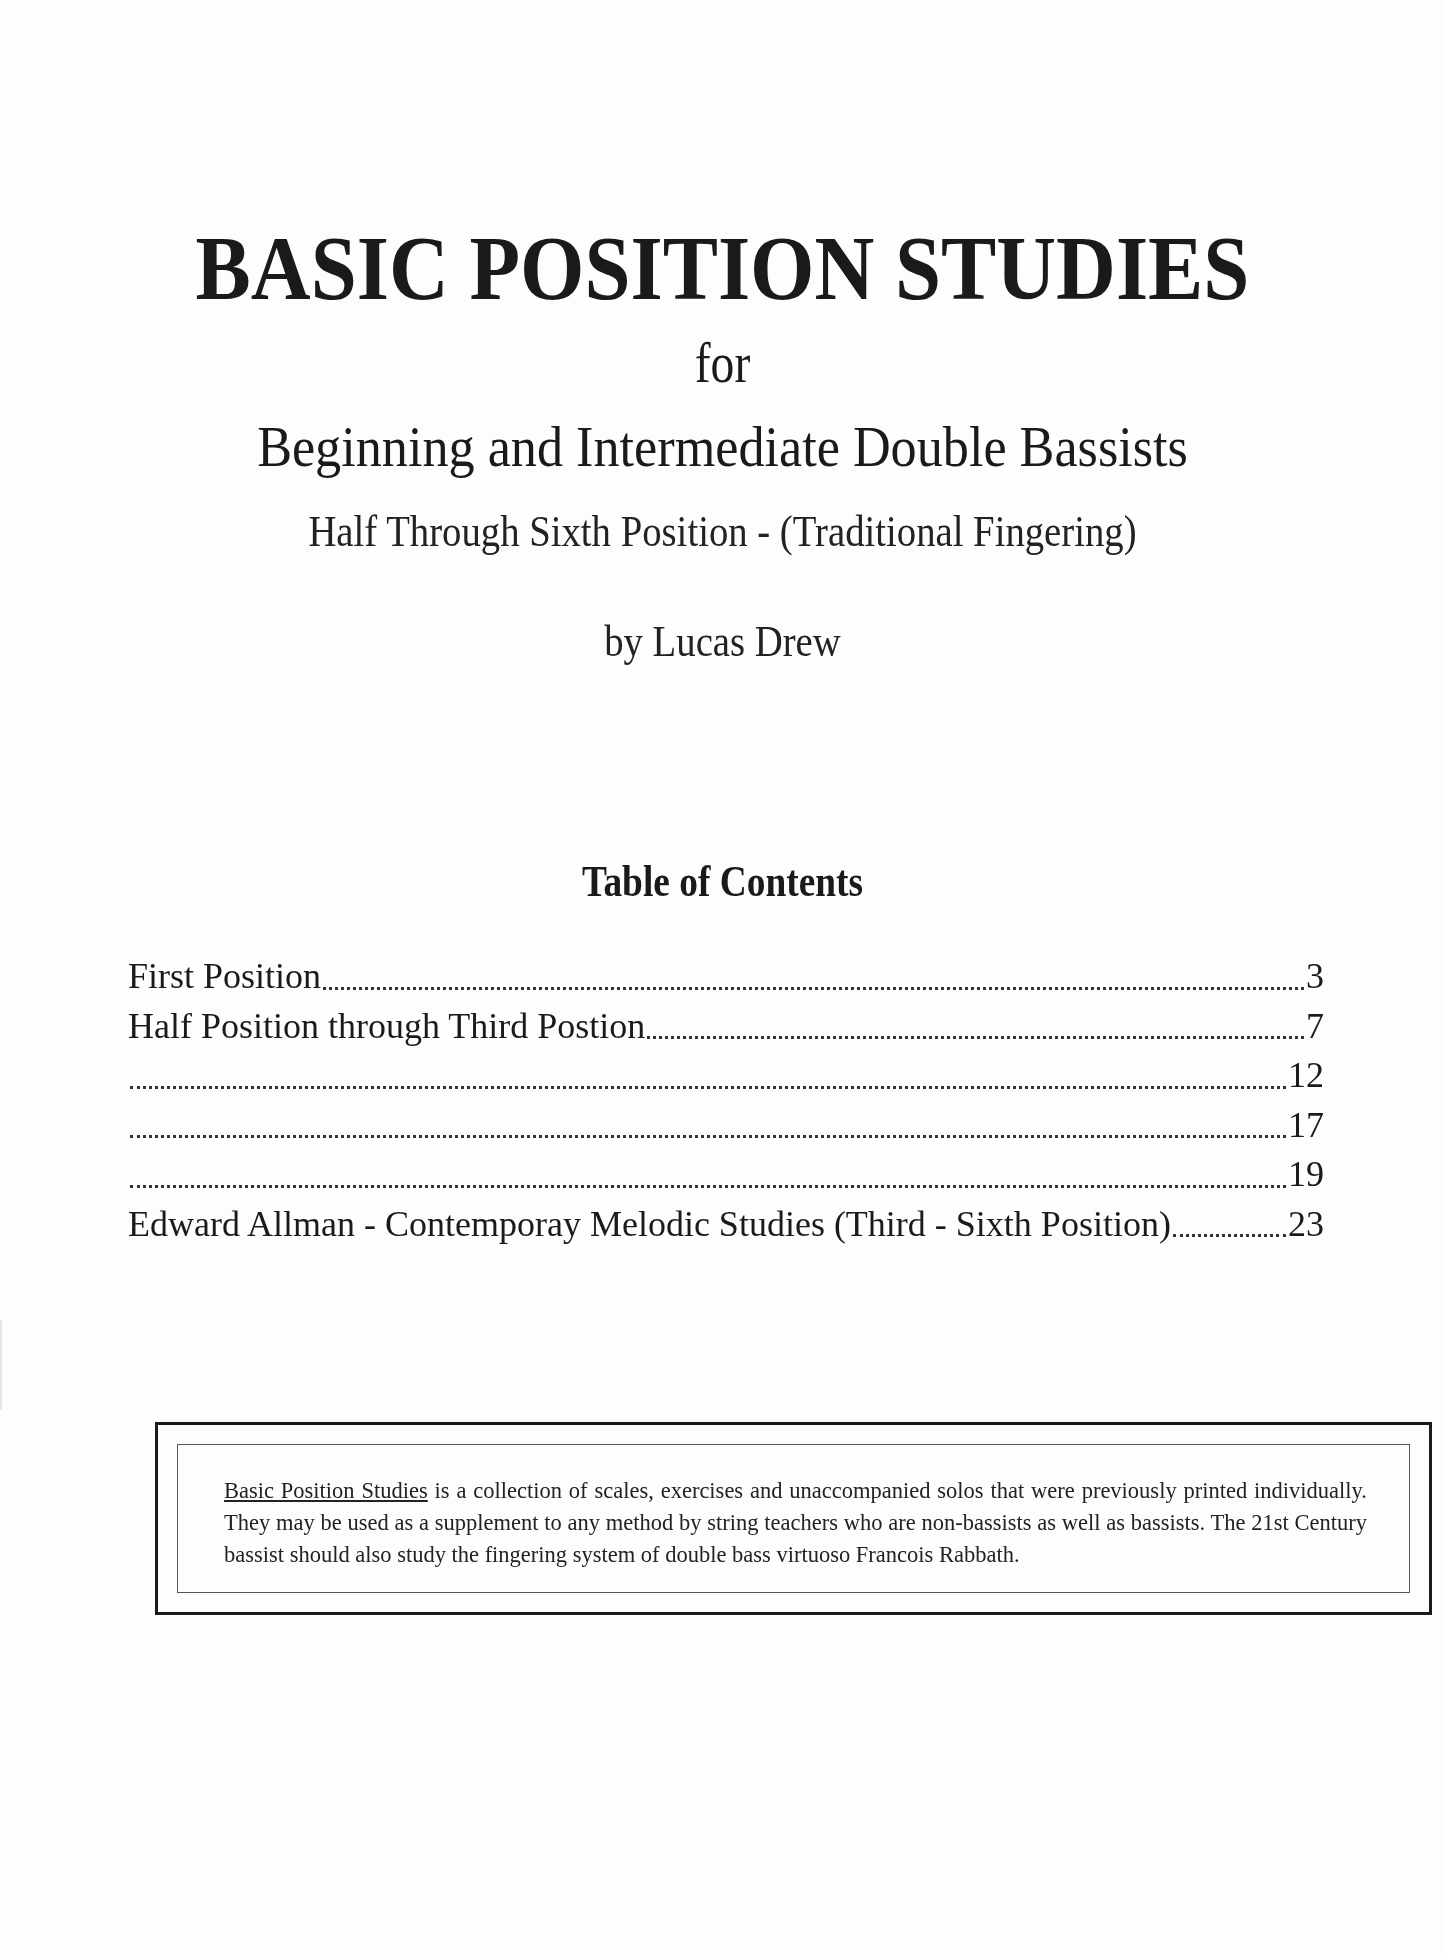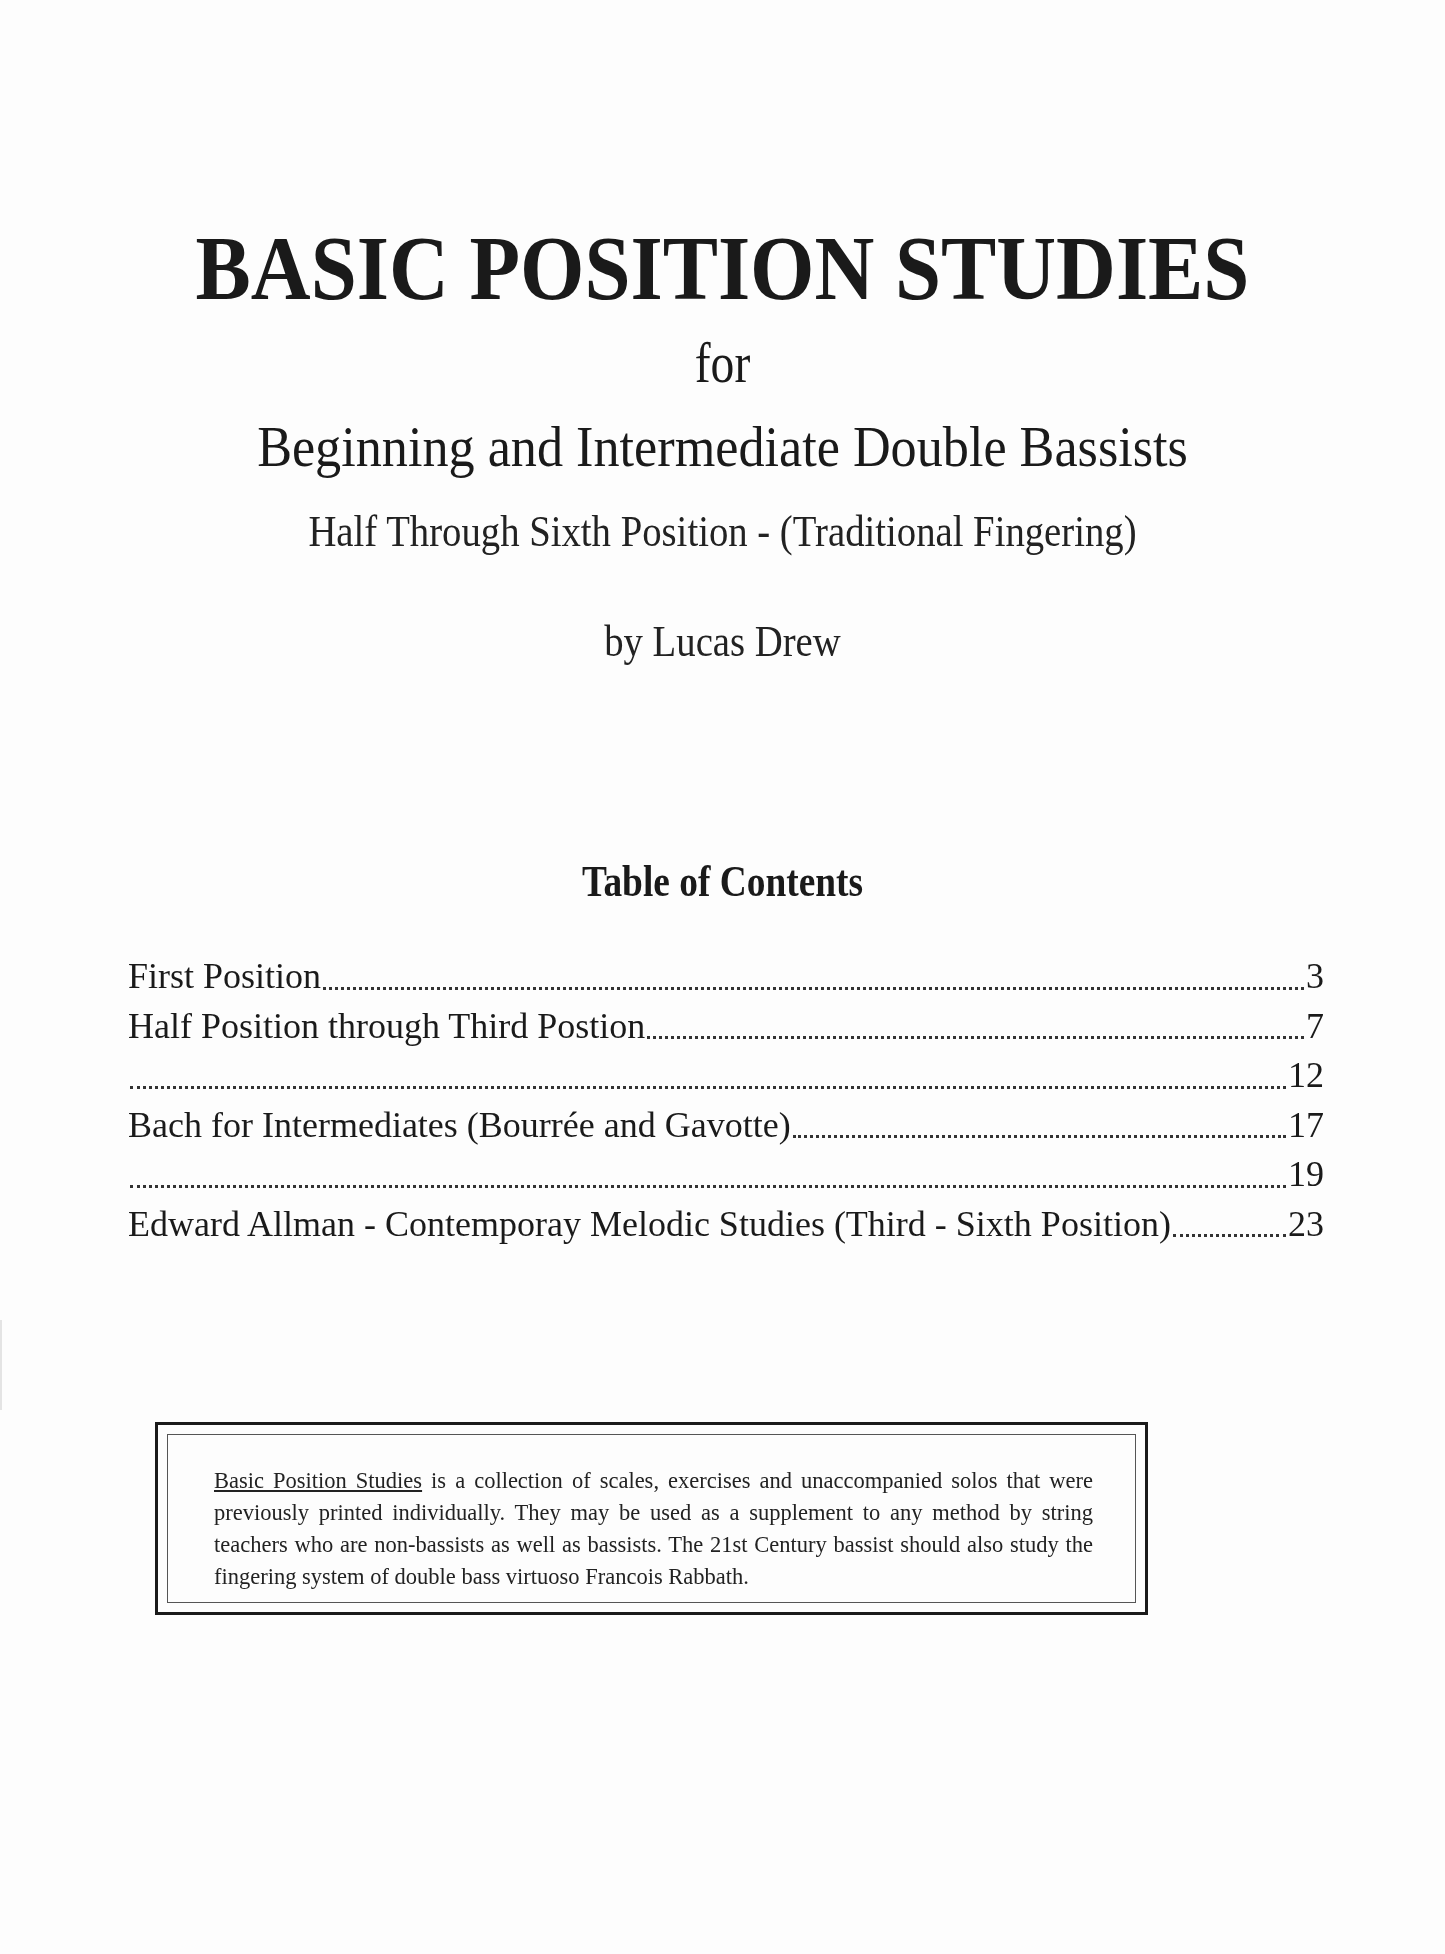--- a/index.html
+++ b/index.html
@@ -52,24 +52,24 @@
     }
     .toc-title { flex: 0 0 auto; }
     .toc-dots {
       flex: 1 1 auto; overflow: hidden; margin: 0 2px;
       border-bottom: 3px dotted #333; height: 0; align-self: flex-end;
       margin-bottom: 12px;
     }
     .toc-page { flex: 0 0 auto; }
     .note-box {
       position: absolute; left: 155px; top: 1422px;
-      width: 993px; height: 193px;
+      width: 1277px; height: 193px;
       border: 3px solid #1a1a1a;
       box-sizing: border-box;
-      padding: 9px;
+      padding: 19px;
     }
     .note-inner {
       width: 100%; height: 100%; box-sizing: border-box;
       border: 1.5px solid #555;
       padding: 30px 42px 0 46px;
       font-size: 22.5px; line-height: 32px; color: #222;
       text-align: justify;
     }
     .note-inner .u { text-decoration: underline; }
     .scan-mark {
@@ -99,21 +99,20 @@
   <div class="toc-row">
     <span class="toc-title">Half Position through Third  Postion</span>
     <span class="toc-dots"></span>
     <span class="toc-page">7</span>
   </div>
   <div class="toc-row">
     <span class="toc-dots"></span>
     <span class="toc-page">12</span>
   </div>
   <div class="toc-row">
-    <span class="toc-title">Bach for Intermediates (Bourrée and Gavotte)</span>
     <span class="toc-dots"></span>
     <span class="toc-page">17</span>
   </div>
   <div class="toc-row">
     <span class="toc-dots"></span>
     <span class="toc-page">19</span>
   </div>
   <div class="toc-row">
     <span class="toc-title">Edward Allman - Contemporay Melodic Studies (Third - Sixth Position)</span>
     <span class="toc-dots"></span>

